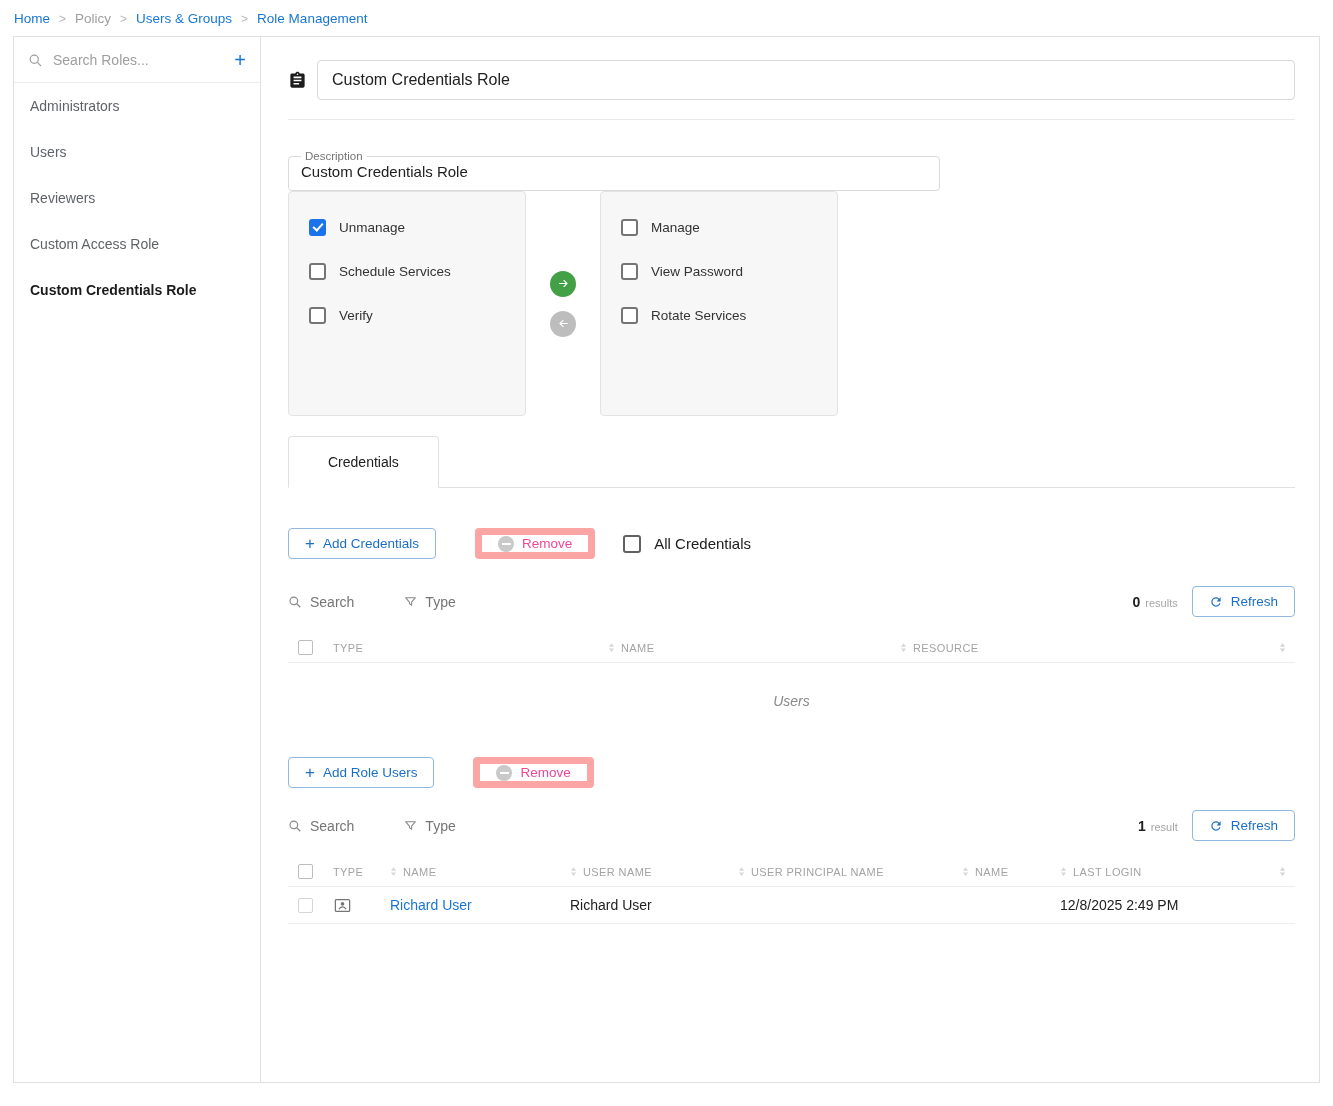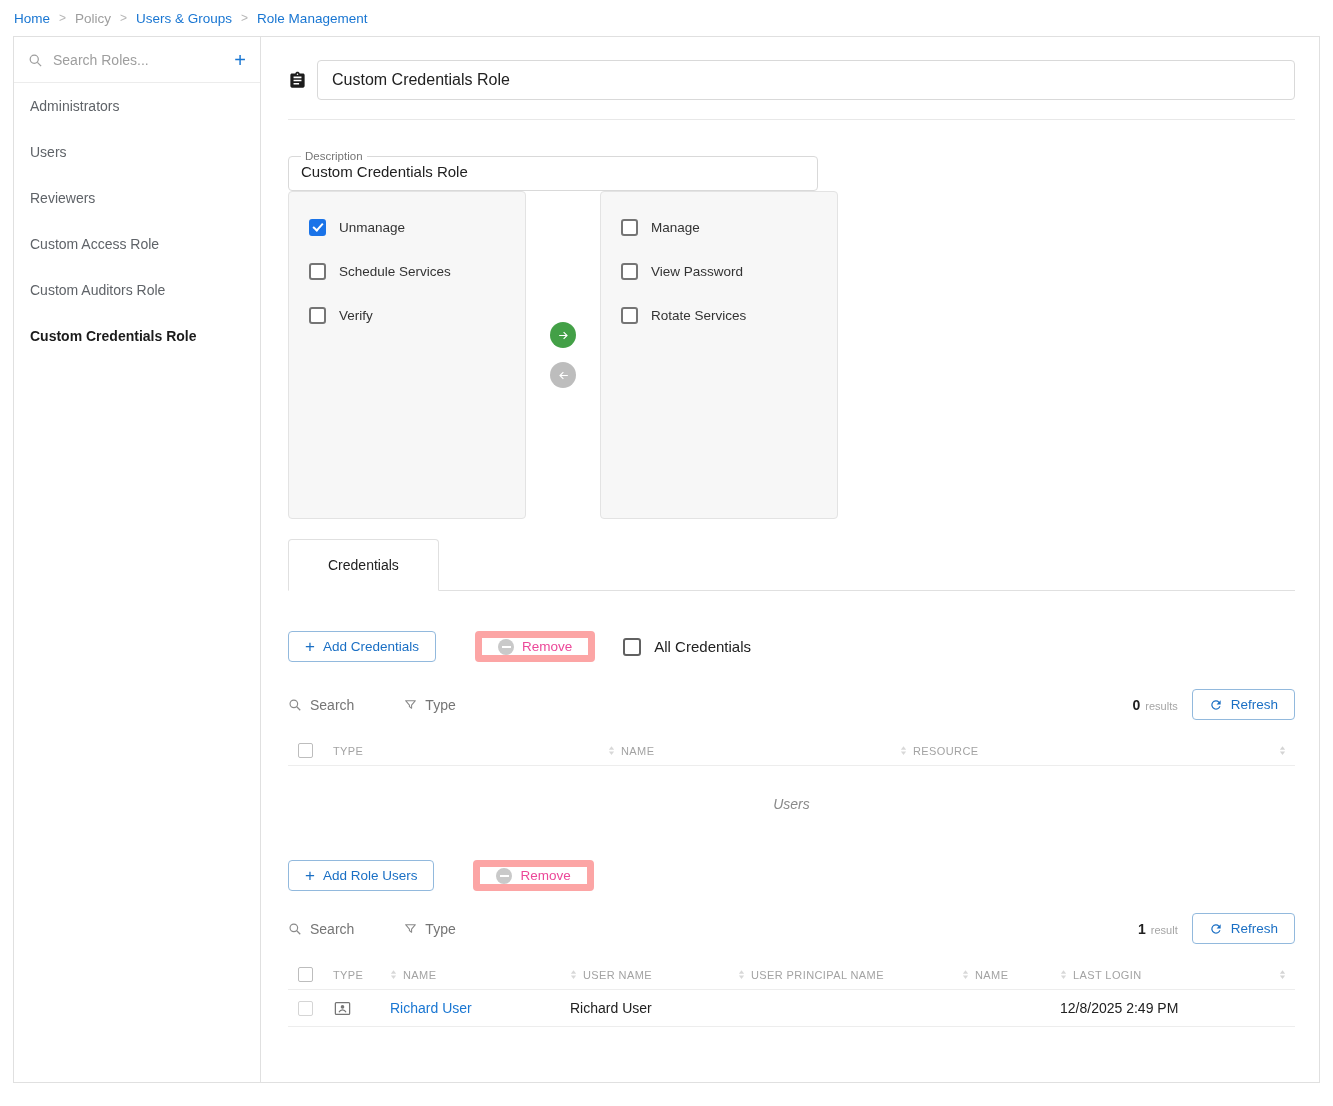--- a/index.html
+++ b/index.html
@@ -1,20 +1,20 @@
 <!DOCTYPE html>
 <html><head>
 <meta charset="utf-8">
 <style>
   * { box-sizing: border-box; }
   body { margin: 0; background: #fff; font-family: "Liberation Sans", sans-serif; color: #212121; }
   .page { width: 1333px; height: 1106px; overflow: hidden; position: relative; background: #fff; }
 
   
-  .breadcrumb { display: flex; align-items: flex-start; gap: 9px; padding: 11px 14px 10px; font-size: 13.5px; }
+  .breadcrumb { display: flex; align-items: flex-end; gap: 9px; padding: 11px 14px 10px; font-size: 13.5px; }
   .crumb.link { color: #1976d2; text-decoration: none; cursor: pointer; }
   .crumb.muted { color: #9e9e9e; }
   .sep { color: #b6b6b6; font-size: 12px; }
 
   
   .container { display: flex; margin: 0 13px; border: 1px solid #e0e0e0; height: 1047px; background: #fff; }
 
   
   .sidebar { width: 247px; border-right: 1px solid #e0e0e0; flex-shrink: 0; }
   .sidebar-search { display: flex; align-items: center; gap: 8px; padding: 14px 12px 13px 14px; border-bottom: 1px solid #ececec; }
@@ -24,28 +24,28 @@
   .sidebar-item { padding: 15px 16px; font-size: 14px; color: #5f6368; cursor: pointer; }
   .sidebar-item.selected { color: #1b1b1b; font-weight: 700; }
 
   
   .main { flex: 1; padding: 23px 24px 24px 27px; }
 
   .role-name-row { display: flex; align-items: center; gap: 10px; }
   .role-name-input { flex: 1; height: 40px; border: 1px solid #d9d9d9; border-radius: 4px; padding: 0 14px; font-size: 16px; font-family: inherit; color: #212121; outline: none; }
   .divider { border-bottom: 1px solid #e8e8e8; margin-top: 19px; }
 
-  .description-field { border: 1px solid #d9d9d9; border-radius: 4px; width: 530px; margin: 30px 0 0; padding: 0 12px 9px; }
+  .description-field { border: 1px solid #d9d9d9; border-radius: 4px; width: 652px; margin: 30px 0 0; padding: 0 12px 9px; }
   .description-field legend { font-size: 11.5px; color: #757575; padding: 0 4px; }
   .description-field input { border: none; outline: none; width: 100%; font-size: 15px; font-family: inherit; color: #212121; padding: 1px 0 0; }
 
   .perm-title { width: 550px; text-align: center; font-size: 17px; font-weight: 700; margin: 26px 0 16px; color: #212121; }
 
   .transfer { width: 550px; display: flex; align-items: stretch; }
-  .listbox { width: 238px; height: 328px; background: #f7f7f7; border: 1px solid #e3e3e3; border-radius: 4px; padding: 20px 0; }
+  .listbox { width: 238px; height: 225px; background: #f7f7f7; border: 1px solid #e3e3e3; border-radius: 4px; padding: 20px 0; }
   .transfer-arrows { flex: 1; display: flex; flex-direction: column; align-items: center; justify-content: center; gap: 14px; }
   .arrow-btn { width: 26px; height: 26px; border-radius: 50%; border: none; display: flex; align-items: center; justify-content: center; cursor: pointer; padding: 0; }
   .arrow-btn.green { background: #43a047; }
   .arrow-btn.gray { background: #bdbdbd; }
 
   .perm-item { display: flex; align-items: center; gap: 13px; padding: 7px 20px; margin-bottom: 13px; font-size: 13.5px; color: #333; cursor: pointer; }
 
   .cb { width: 17px; height: 17px; border: 2px solid #757575; border-radius: 3px; background: #fff; flex-shrink: 0; position: relative; cursor: pointer; }
   .cb.checked { background: #1a73e8; border-color: #1a73e8; }
   .cb.checked::after { content: ""; position: absolute; left: 4px; top: 0px; width: 4px; height: 8px; border: solid #fff; border-width: 0 2px 2px 0; transform: rotate(42deg); }
@@ -121,21 +121,20 @@
               <line x1="15" y1="15" x2="21" y2="21" stroke="#9e9e9e" stroke-width="2"></line>
             </svg>
         </span>
         <input placeholder="Search Roles..." style="">
         <button class="add-role">+</button>
       </div>
       <div class="sidebar-item">Administrators</div>
       <div class="sidebar-item">Users</div>
       <div class="sidebar-item">Reviewers</div>
       <div class="sidebar-item">Custom Access Role</div>
-      <div class="sidebar-item">Custom Auditors Role</div>
       <div class="sidebar-item selected">Custom Credentials Role</div>
     </aside>
 
     <main class="main">
 
       <div class="role-name-row">
         <span style="display:inline-flex;">
           <svg width="19" height="21" viewBox="0 0 24 24">
               <path fill="#1c1c1c" d="M19 3h-4.18C14.4 1.84 13.3 1 12 1c-1.3 0-2.4.84-2.82 2H5c-1.1 0-2 .9-2 2v14c0 1.1.9 2 2 2h14c1.1 0 2-.9 2-2V5c0-1.1-.9-2-2-2zm-7 0c.55 0 1 .45 1 1s-.45 1-1 1-1-.45-1-1 .45-1 1-1zm2 14H7v-2h7v2zm3-4H7v-2h10v2zm0-4H7V7h10v2z"></path>
             </svg>

